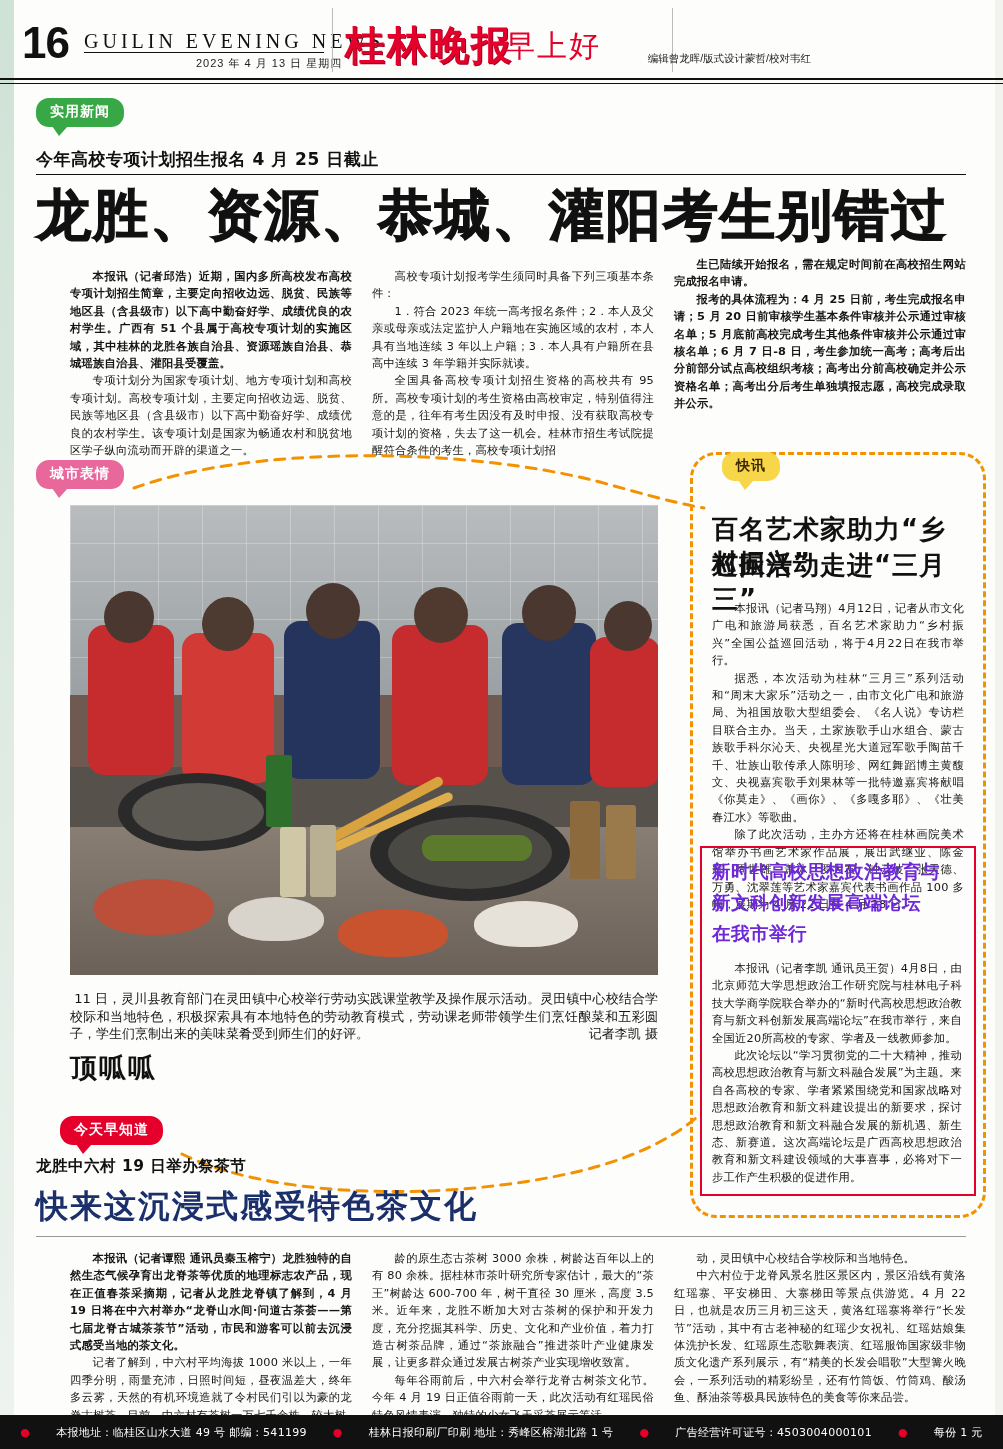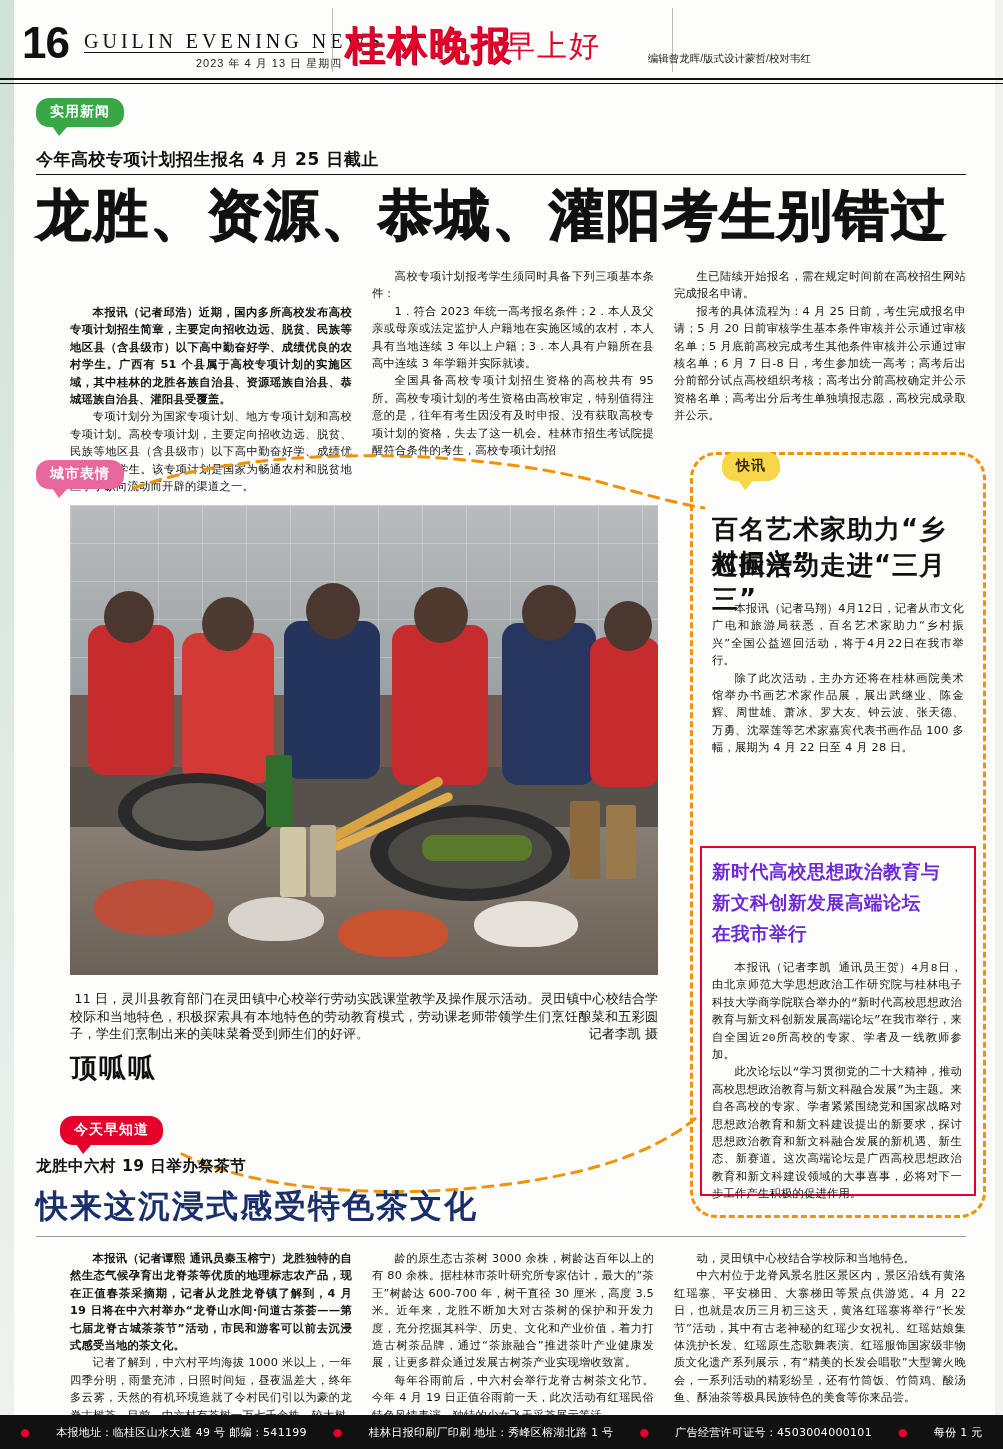--- a/index.html
+++ b/index.html
@@ -203,30 +203,30 @@
   </div>
   <div class="masthead-sep"></div>
 
   <div class="tag tag-green" style="left:36px;top:98px;">实用新闻</div>
 
   <div class="kicker" style="left:36px;top:148px;">今年高校专项计划招生报名 4 月 25 日截止</div>
   <div class="rule-thin" style="left:36px;top:174px;width:930px;height:1px;"></div>
 
   <div class="headline headline-main">龙胜、资源、恭城、灌阳考生别错过</div>
 
-  <div class="col" style="left:70px;top:268px;width:282px;margin-top:36px;">
+  <div class="col" style="left:70px;top:268px;width:282px;">
     <p class="lead">本报讯（记者邱浩）近期，国内多所高校发布高校专项计划招生简章，主要定向招收边远、脱贫、民族等地区县（含县级市）以下高中勤奋好学、成绩优良的农村学生。广西有 51 个县属于高校专项计划的实施区域，其中桂林的龙胜各族自治县、资源瑶族自治县、恭城瑶族自治县、灌阳县受覆盖。</p>
     <p>专项计划分为国家专项计划、地方专项计划和高校专项计划。高校专项计划，主要定向招收边远、脱贫、民族等地区县（含县级市）以下高中勤奋好学、成绩优良的农村学生。该专项计划是国家为畅通农村和脱贫地区学子纵向流动而开辟的渠道之一。</p>
   </div>
   <div class="col" style="left:372px;top:268px;width:282px;">
     <p>高校专项计划报考学生须同时具备下列三项基本条件：</p>
     <p>1．符合 2023 年统一高考报名条件；2．本人及父亲或母亲或法定监护人户籍地在实施区域的农村，本人具有当地连续 3 年以上户籍；3．本人具有户籍所在县高中连续 3 年学籍并实际就读。</p>
     <p>全国具备高校专项计划招生资格的高校共有 95 所。高校专项计划的考生资格由高校审定，特别值得注意的是，往年有考生因没有及时申报、没有获取高校专项计划的资格，失去了这一机会。桂林市招生考试院提醒符合条件的考生，高校专项计划招</p>
   </div>
-  <div class="col" style="left:674px;top:268px;width:292px;">
+  <div class="col" style="left:674px;top:256px;width:292px;font-weight:bold;">
     <p>生已陆续开始报名，需在规定时间前在高校招生网站完成报名申请。</p>
     <p>报考的具体流程为：4 月 25 日前，考生完成报名申请；5 月 20 日前审核学生基本条件审核并公示通过审核名单；5 月底前高校完成考生其他条件审核并公示通过审核名单；6 月 7 日-8 日，考生参加统一高考；高考后出分前部分试点高校组织考核；高考出分前高校确定并公示资格名单；高考出分后考生单独填报志愿，高校完成录取并公示。</p>
   </div>
 
   <div class="tag tag-pink" style="left:36px;top:460px;">城市表情</div>
 
   <svg style="position:absolute;left:130px;top:452px;" width="580" height="60">
     <path d="M4 36 C 120 -6, 330 -6, 470 30 C 520 44, 550 52, 574 56" fill="none" stroke="#f39200" stroke-width="3" stroke-dasharray="10 8" stroke-linecap="round"></path>
   </svg>
 
@@ -277,29 +277,30 @@
   <div class="dinggua">顶呱呱</div>
 
   <div class="dashed-box" style="left:690px;top:452px;width:290px;height:760px;"></div>
   <div class="tag tag-yellow" style="left:722px;top:452px;">快讯</div>
 
   <div class="flash-title" style="left:712px;top:512px;width:252px;">百名艺术家助力“乡村振兴”</div>
   <div class="flash-title" style="left:712px;top:548px;width:252px;">巡回活动走进“三月三”</div>
 
   <div class="col" style="left:712px;top:600px;width:252px;">
     <p>本报讯（记者马翔）4月12日，记者从市文化广电和旅游局获悉，百名艺术家助力“乡村振兴”全国公益巡回活动，将于4月22日在我市举行。</p>
+    <p>据悉，本次活动为桂林“三月三”系列活动和“周末大家乐”活动之一，由市文化广电和旅游局、为祖国放歌大型组委会、《名人说》专访栏目联合主办。当天，土家族歌手山水组合、蒙古族歌手科尔沁天、央视星光大道冠军歌手陶苗千千、壮族山歌传承人陈明珍、网红舞蹈博主黄馥文、央视嘉宾歌手刘果林等一批特邀嘉宾将献唱《你莫走》、《画你》、《多嘎多耶》、《壮美春江水》等歌曲。</p>
     <p>除了此次活动，主办方还将在桂林画院美术馆举办书画艺术家作品展，展出武继业、陈金辉、周世雄、萧冰、罗大友、钟云波、张天德、万勇、沈翠莲等艺术家嘉宾代表书画作品 100 多幅，展期为 4 月 22 日至 4 月 28 日。</p>
   </div>
 
   <div class="red-box" style="left:700px;top:846px;width:272px;height:346px;"></div>
   <div class="flash-title2" style="left:712px;top:856px;width:250px;">新时代高校思想政治教育与</div>
   <div class="flash-title2" style="left:712px;top:887px;width:250px;">新文科创新发展高端论坛</div>
   <div class="flash-title2" style="left:712px;top:918px;width:250px;">在我市举行</div>
 
-  <div class="col" style="left:712px;top:960px;width:250px;font-family:Liberation Mono, monospace;">
+  <div class="col" style="left:712px;top:960px;width:250px;">
     <p>本报讯（记者李凯  通讯员王贺）4月8日，由北京师范大学思想政治工作研究院与桂林电子科技大学商学院联合举办的“新时代高校思想政治教育与新文科创新发展高端论坛”在我市举行，来自全国近20所高校的专家、学者及一线教师参加。</p>
     <p>此次论坛以“学习贯彻党的二十大精神，推动高校思想政治教育与新文科融合发展”为主题。来自各高校的专家、学者紧紧围绕党和国家战略对思想政治教育和新文科建设提出的新要求，探讨思想政治教育和新文科融合发展的新机遇、新生态、新赛道。这次高端论坛是广西高校思想政治教育和新文科建设领域的大事喜事，必将对下一步工作产生积极的促进作用。</p>
   </div>
 
   <div class="tag tag-red" style="left:60px;top:1116px;">今天早知道</div>
 
   <svg style="position:absolute;left:176px;top:1100px;" width="530" height="110">
     <path d="M6 54 C 90 96, 260 104, 400 72 C 452 60, 494 40, 520 18" fill="none" stroke="#f39200" stroke-width="3" stroke-dasharray="10 8" stroke-linecap="round"></path>
   </svg>
 

